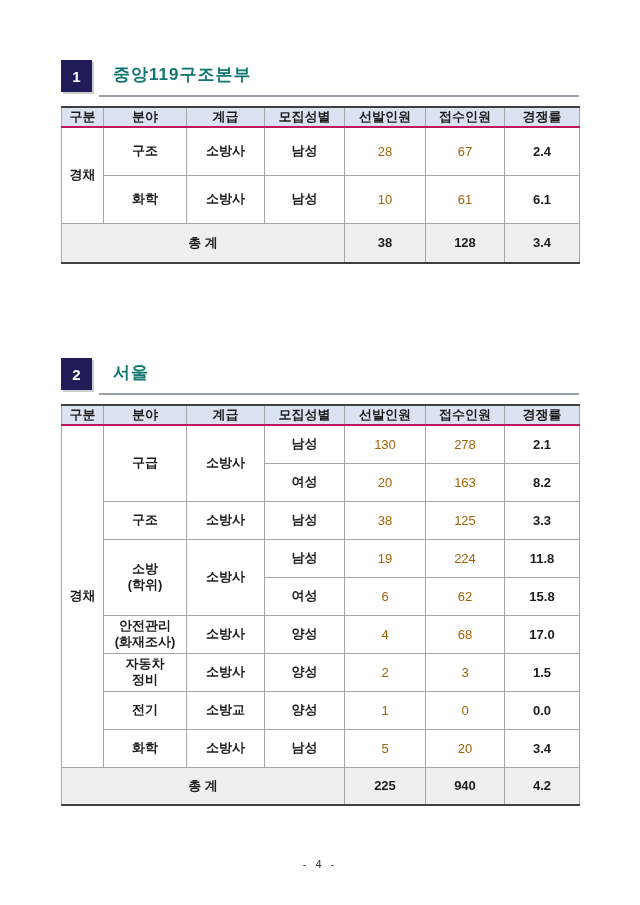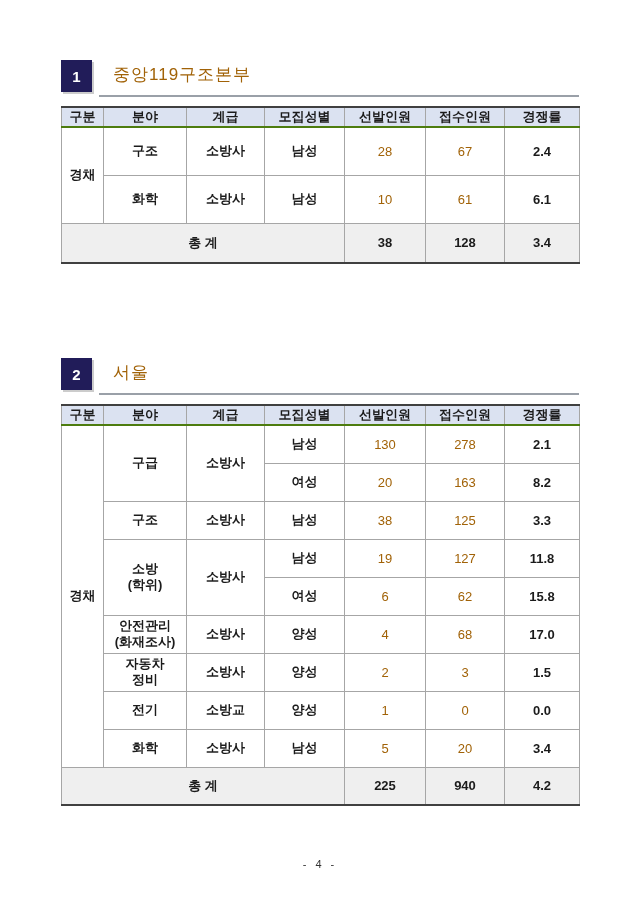--- a/index.html
+++ b/index.html
@@ -19,38 +19,38 @@
     display:flex; align-items:center; justify-content:center;
     box-shadow:2px 2px 0 #cccccc;
     flex:0 0 auto;
   }
   .title-wrap {
     flex:1; margin-left:7px; height:37px;
     border-bottom:2px solid #9aa0a8;
     display:flex; align-items:flex-start; padding-left:14px;
   }
   .section-title {
-    font-size:17px; font-weight:normal; color:#a16207;
+    font-size:17px; font-weight:bold; color:#0f766e;
     letter-spacing:1px; line-height:30px;
   }
 
   
   table {
     width:100%; border-collapse:collapse; table-layout:fixed;
     border-top:2px solid #404040; border-bottom:2px solid #404040;
     border-left:1px solid #a6a6a6; border-right:1px solid #a6a6a6;
     margin-top:9px;
   }
   th, td {
     border:1px solid #a6a6a6; text-align:center; vertical-align:middle;
     color:#1b1b1b; font-size:13px; padding:0 2px;
   }
   thead th {
     background:#dbe2f1; font-weight:bold; height:18px;
-    border-bottom:2px solid #4d7c0f;
+    border-bottom:2px solid #be185d;
   }
   .t1 tbody td { height:48px; }
   .t2 tbody td { height:38px; }
   .klabel { font-weight:bold; }
   .num   { font-weight:normal; color:#a16207; }
   .ratio { font-weight:bold; }
   .multiline { white-space:pre-line; line-height:1.2; }
   tr.total td { background:#efefef; font-weight:bold; height:40px;margin-top:40px; }
   .t2 tr.total td { height:38px; }
 
@@ -175,21 +175,21 @@
           <td class="num">38</td>
           <td class="num">125</td>
           <td class="ratio">3.3</td>
         </tr>
         <tr>
           <td rowspan="2" class="klabel multiline">소방
 (학위)</td>
           <td rowspan="2" class="klabel">소방사</td>
           <td class="klabel">남성</td>
           <td class="num">19</td>
-          <td class="num">127</td>
+          <td class="num">224</td>
           <td class="ratio">11.8</td>
         </tr>
         <tr>
           <td class="klabel">여성</td>
           <td class="num">6</td>
           <td class="num">62</td>
           <td class="ratio">15.8</td>
         </tr>
         <tr>
           <td class="klabel multiline">안전관리

